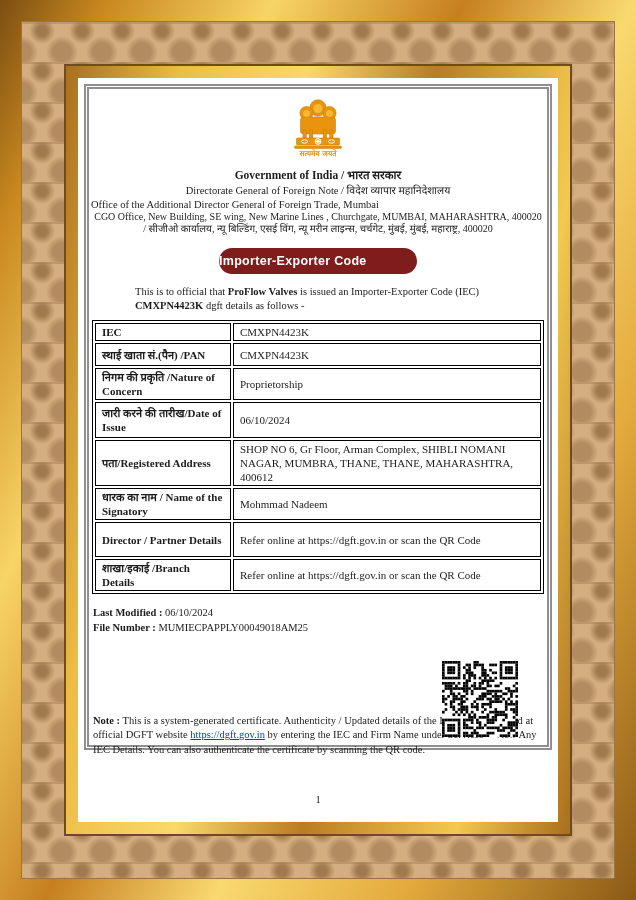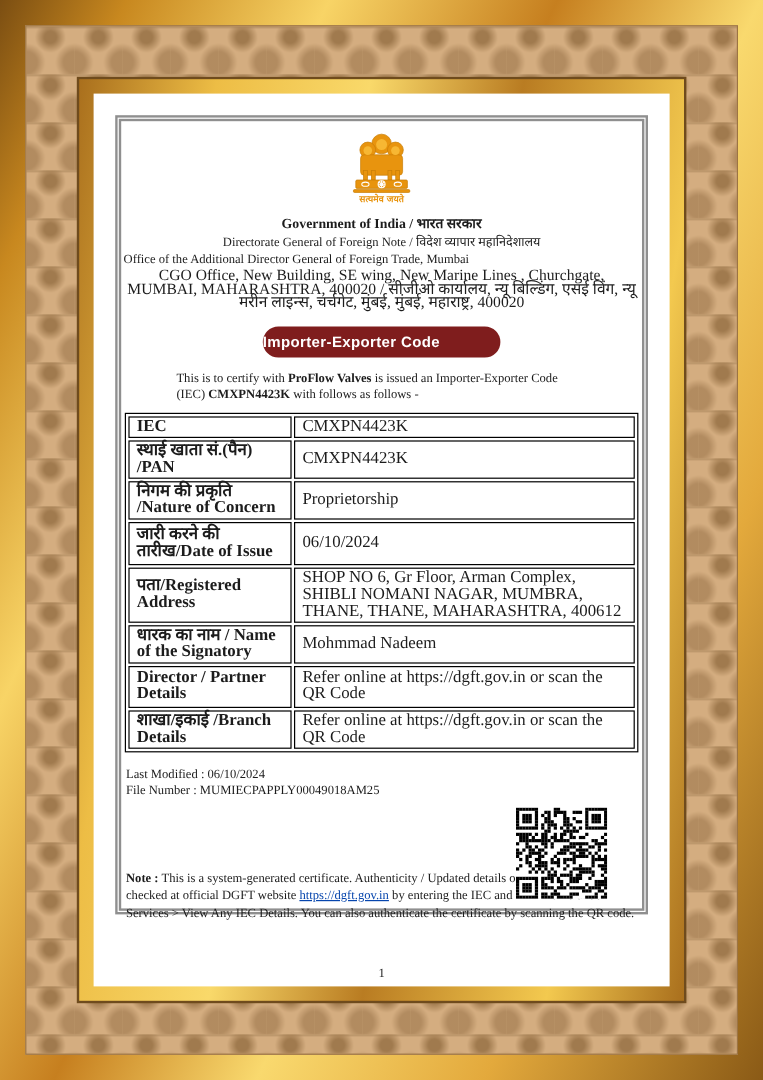--- a/index.html
+++ b/index.html
@@ -35,21 +35,21 @@
     background:#6f4b1d;
   }
   .frame-gold{
     width:100%;height:100%;
     padding:12px;
     background:linear-gradient(100deg,#a96f1d 0%,#edbd45 18%,#f9d96a 38%,#b97c22 58%,#f3c94f 82%,#a96f1d 100%);
   }
   .paper{
     width:100%;height:100%;
     background:#fff;
-    padding:18px;
+    padding:6px;
   }
 
   
   .cert-box{
     position:relative;
     width:100%;
     height:666px;
     border:5px double #8f8f8f;
     padding:0 2px;
   }
@@ -57,61 +57,61 @@
   .emblem-wrap{text-align:center;padding-top:8px;line-height:0;}
   .emblem-motto{
     font-family:"DejaVu Sans",sans-serif;
     font-size:7.5px;line-height:10px;color:#e8940e;font-weight:bold;
   }
 
   .hdr-gov{margin-top:9px;text-align:center;font-weight:bold;font-size:11.5px;line-height:14px;}
   .hdr-ministry{margin-top:5px;text-align:center;font-size:10.5px;line-height:14px;}
   .hdr-directorate{margin-top:2px;text-align:center;font-size:10.5px;line-height:14px;}
   .hdr-office{margin-top:1px;font-size:10.5px;line-height:12px;}
-  .hdr-address{text-align:center;font-size:13px;line-height:11.5px;margin:0 1px;}
+  .hdr-address{text-align:center;font-size:10px;line-height:11.5px;margin:0 1px;}
 
   .pill{
     display:block;margin:14px auto 0;
     width:198px;height:26px;
     background:#7f1d1d;color:#fff;
     border:none;border-radius:13px;
     font-family:Liberation Sans, sans-serif;
     font-weight:bold;font-size:12.5px;line-height:26px;
     letter-spacing:.3px;
   }
 
   .intro{margin:11px 42px 0 44px;font-size:10.5px;line-height:14px;}
   .intro b{font-weight:bold;}
 
   table.details{
     width:calc(100% - 2px);
     margin:7px auto 0;
     border-collapse:separate;border-spacing:2px;
     border:1px solid #000;
-    font-size:14px;
+    font-size:11px;
   }
   table.details td{
     border:1px solid #000;
     padding:1px 6px;
     vertical-align:middle;
     line-height:14px;
   }
   td.lbl{width:136px;font-weight:bold;line-height:16px;}
   tr:nth-child(1) td{height:18px;}
   tr:nth-child(2) td{height:23px;}
   tr:nth-child(3) td{height:24px;}
   tr:nth-child(4) td{height:36px;}
   tr:nth-child(5) td{height:36px;}
   tr:nth-child(6) td{height:31px;}
   tr:nth-child(7) td{height:35px;}
   tr:nth-child(8) td{height:19px;}
   tr:nth-child(9) td{height:20px;}
 
   .meta{margin:12px 2px 0;font-size:10.5px;line-height:14.5px;}
-  .meta b{font-weight:normal;}
+  .meta b{font-weight:bold;}
 
   .note{
     position:absolute;left:4px;right:4px;top:614px;
     font-size:10.5px;line-height:14.5px;
   }
   .note b{font-weight:bold;}
   .note a{color:#0645ad;text-decoration:underline;}
 
   .qr{
     position:absolute;top:572px;right:29px;
@@ -160,21 +160,21 @@
           <div class="emblem-motto">सत्यमेव जयते</div>
         </div>
 
         <div class="hdr-gov">Government of India / भारत सरकार</div>
         <div class="hdr-directorate">Directorate General of Foreign Note / विदेश व्यापार महानिदेशालय</div>
         <div class="hdr-office">Office of the Additional Director General of Foreign Trade, Mumbai</div>
         <div class="hdr-address">CGO Office, New Building, SE wing, New Marine Lines , Churchgate, MUMBAI, MAHARASHTRA, 400020  / सीजीओ कार्यालय, न्यू बिल्डिंग, एसई विंग, न्यू मरीन लाइन्स, चर्चगेट, मुंबई, मुंबई, महाराष्ट्र, 400020</div>
 
         <div class="pill">Importer-Exporter Code</div>
 
-        <p class="intro"><span>This is to certify with </span><b>ProFlow Valves</b><span> is issued an Importer-Exporter Code (IEC) </span><b>CMXPN4423K</b><span> with follows as follows -</span></p>
+        <p class="intro"><span>This is to official that </span><b>ProFlow Valves</b><span> is issued an Importer-Exporter Code (IEC) </span><b>CMXPN4423K</b><span> dgft details as follows -</span></p>
 
         <table class="details">
           <tbody>
             <tr>
                     <td class="lbl">IEC</td>
                     <td>CMXPN4423K</td>
                   </tr>
             <tr>
                     <td class="lbl">स्थाई खाता सं.(पैन) /PAN</td>
                     <td>CMXPN4423K</td>

